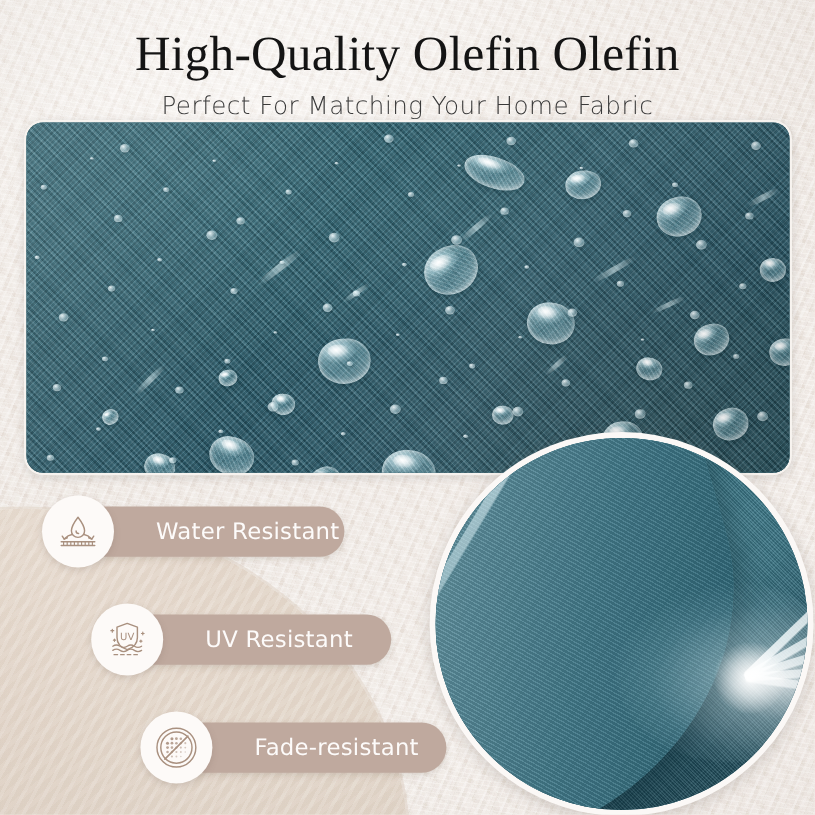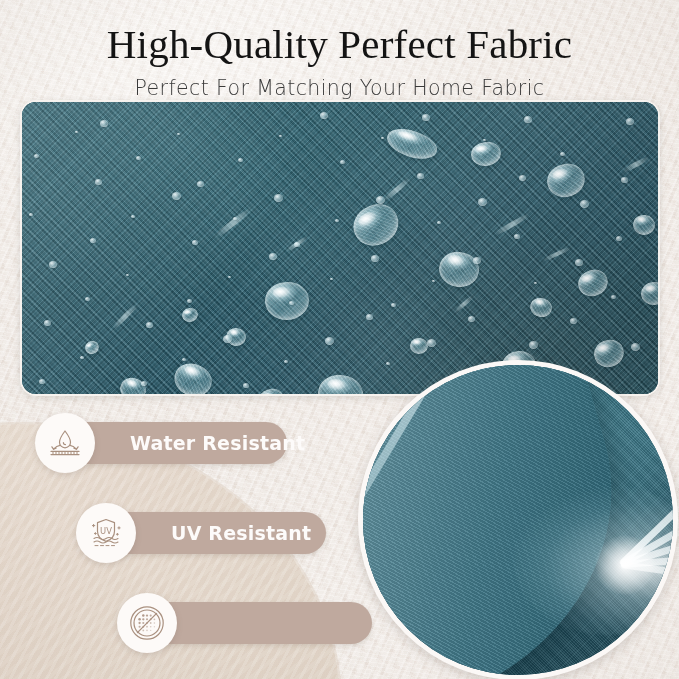--- a/index.html
+++ b/index.html
@@ -246,21 +246,21 @@
     display:flex;
     align-items:center;
     height:42px;
     border-radius:21px;
     background:#bfa99e;
     z-index:7;
     box-shadow:0 2px 5px rgba(110,92,80,.18);
   }
   .pill-label {
     font-family:"DejaVu Sans", sans-serif;
-    font-weight:700;
+    font-weight:400;
     font-size:19px;
     color:#fdfbfa;
     letter-spacing:.2px;
     white-space:nowrap;
   }
   .badge {
     position:absolute;
     left:-27px; top:-9px;
     width:60px; height:60px;
     border-radius:50%;
@@ -284,21 +284,21 @@
 <div id="stage">
 
   <div class="bg-base"></div>
   <div class="bg-texture"></div>
   <div class="bg-texture2"></div>
   <div class="bg-arc"></div>
   <div class="bg-arc-tex"></div>
   <div class="bg-vignette"></div>
 
   <div class="header">
-    <div class="title">High-Quality Perfect Fabric</div>
+    <div class="title">High-Quality Olefin Olefin</div>
     <div class="subtitle">Perfect For Matching Your Home Fabric</div>
   </div>
 
   <div class="photo">
     <div class="fabric-base"></div>
     <div class="weave"></div>
     <div class="weave2"></div>
 
     <div id="drops">
         <div class="drop" style="left: 331px; top: 103px; width: 46px; height: 40px; transform: rotate(-25deg);"></div>
@@ -497,15 +497,16 @@
             <circle cx="21.00" cy="24.70" r="0.88" opacity="0.55"></circle>
             <circle cx="24.70" cy="24.70" r="0.79" opacity="0.46"></circle>
             <circle cx="28.40" cy="24.70" r="0.69" opacity="0.37"></circle>
             <circle cx="17.30" cy="28.40" r="0.88" opacity="0.55"></circle>
             <circle cx="21.00" cy="28.40" r="0.79" opacity="0.46"></circle>
             <circle cx="24.70" cy="28.40" r="0.69" opacity="0.37"></circle>
           </g>
         <line x1="11.4" y1="30.6" x2="30.6" y2="11.4" stroke-width="1.3"></line>
       </svg>
     </span>
+    <span class="pill-label">Fade-resistant</span>
   </div>
 
 </div>
 
 </body></html>

